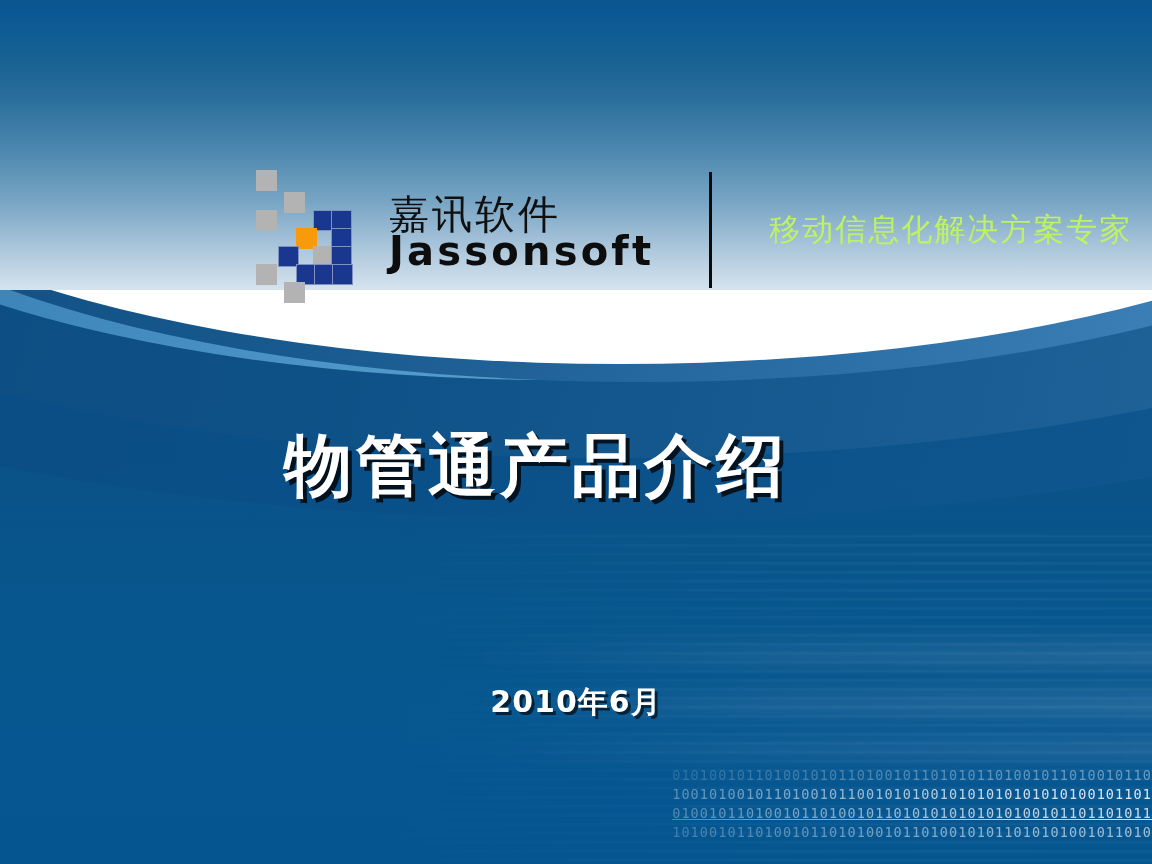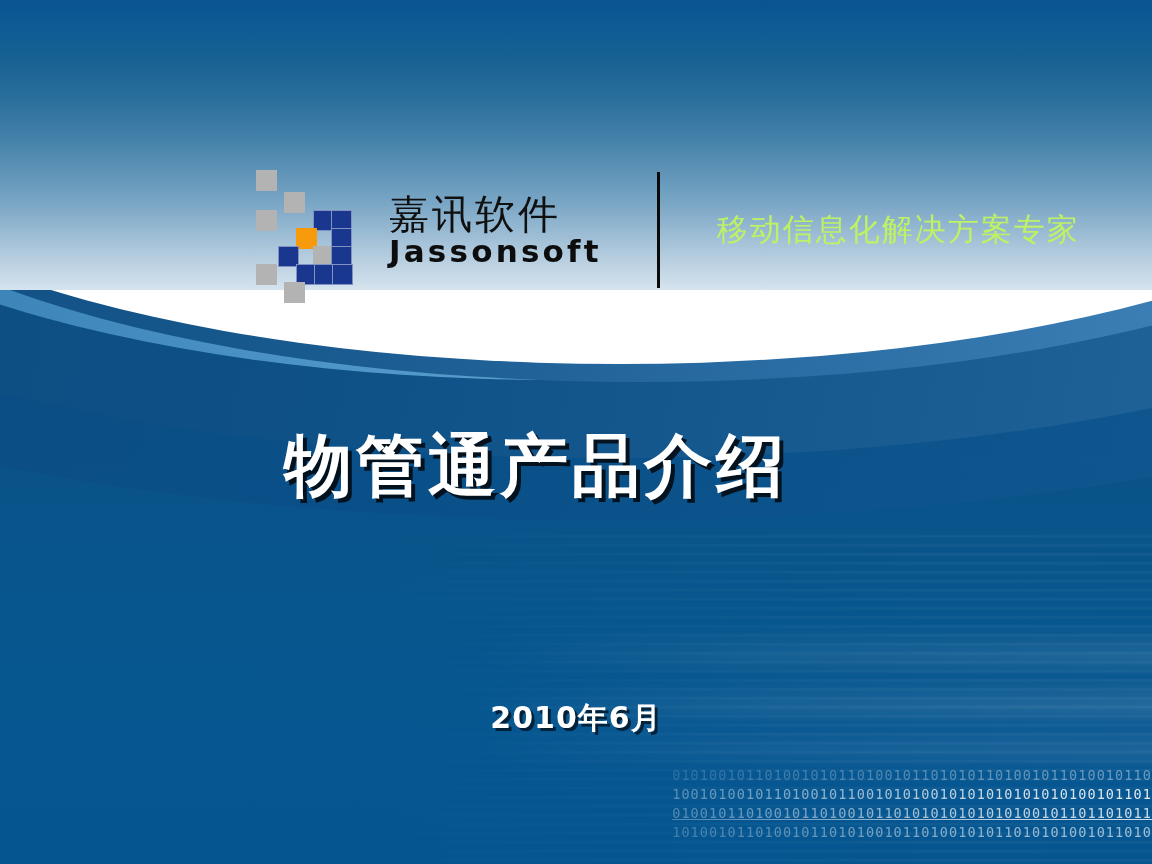--- a/index.html
+++ b/index.html
@@ -171,21 +171,21 @@
     font-family:"DejaVu Sans","Liberation Sans",sans-serif;
     font-size:40px;
     line-height:44px;
     color:#101010;
     letter-spacing:3px;
     white-space:nowrap;
   }
   .logo-en{
     font-family:"DejaVu Sans","Liberation Sans",sans-serif;
     font-weight:bold;
-    font-size:31px;
+    font-size:40px;
     line-height:34px;
     color:#0d0d0d;
     letter-spacing:3.2px;
     white-space:nowrap;
     margin-top:-2px;
   }
   .logo-divider{
     width:3px;height:116px;
     background:#0b0b0b;
     margin:0 28px 0 26px;
@@ -206,21 +206,21 @@
     font-family:"DejaVu Sans","Liberation Sans",sans-serif;
     font-weight:bold;
     font-size:68px;
     line-height:84px;
     letter-spacing:4px;
     color:#ffffff;
     text-shadow:4px 4px 0 rgba(0,0,0,.78);
     white-space:nowrap;
   }
   .deck-date{
-    position:absolute;left:0;top:698px;width:1152px;
+    position:absolute;left:0;top:682px;width:1152px;
     text-align:center;
     font-family:"DejaVu Sans","Liberation Sans",sans-serif;
     font-weight:bold;
     font-size:30px;
     line-height:40px;
     letter-spacing:1px;
     color:#ffffff;
     text-shadow:3px 3px 0 rgba(0,0,0,.62);
     white-space:nowrap;
   }

